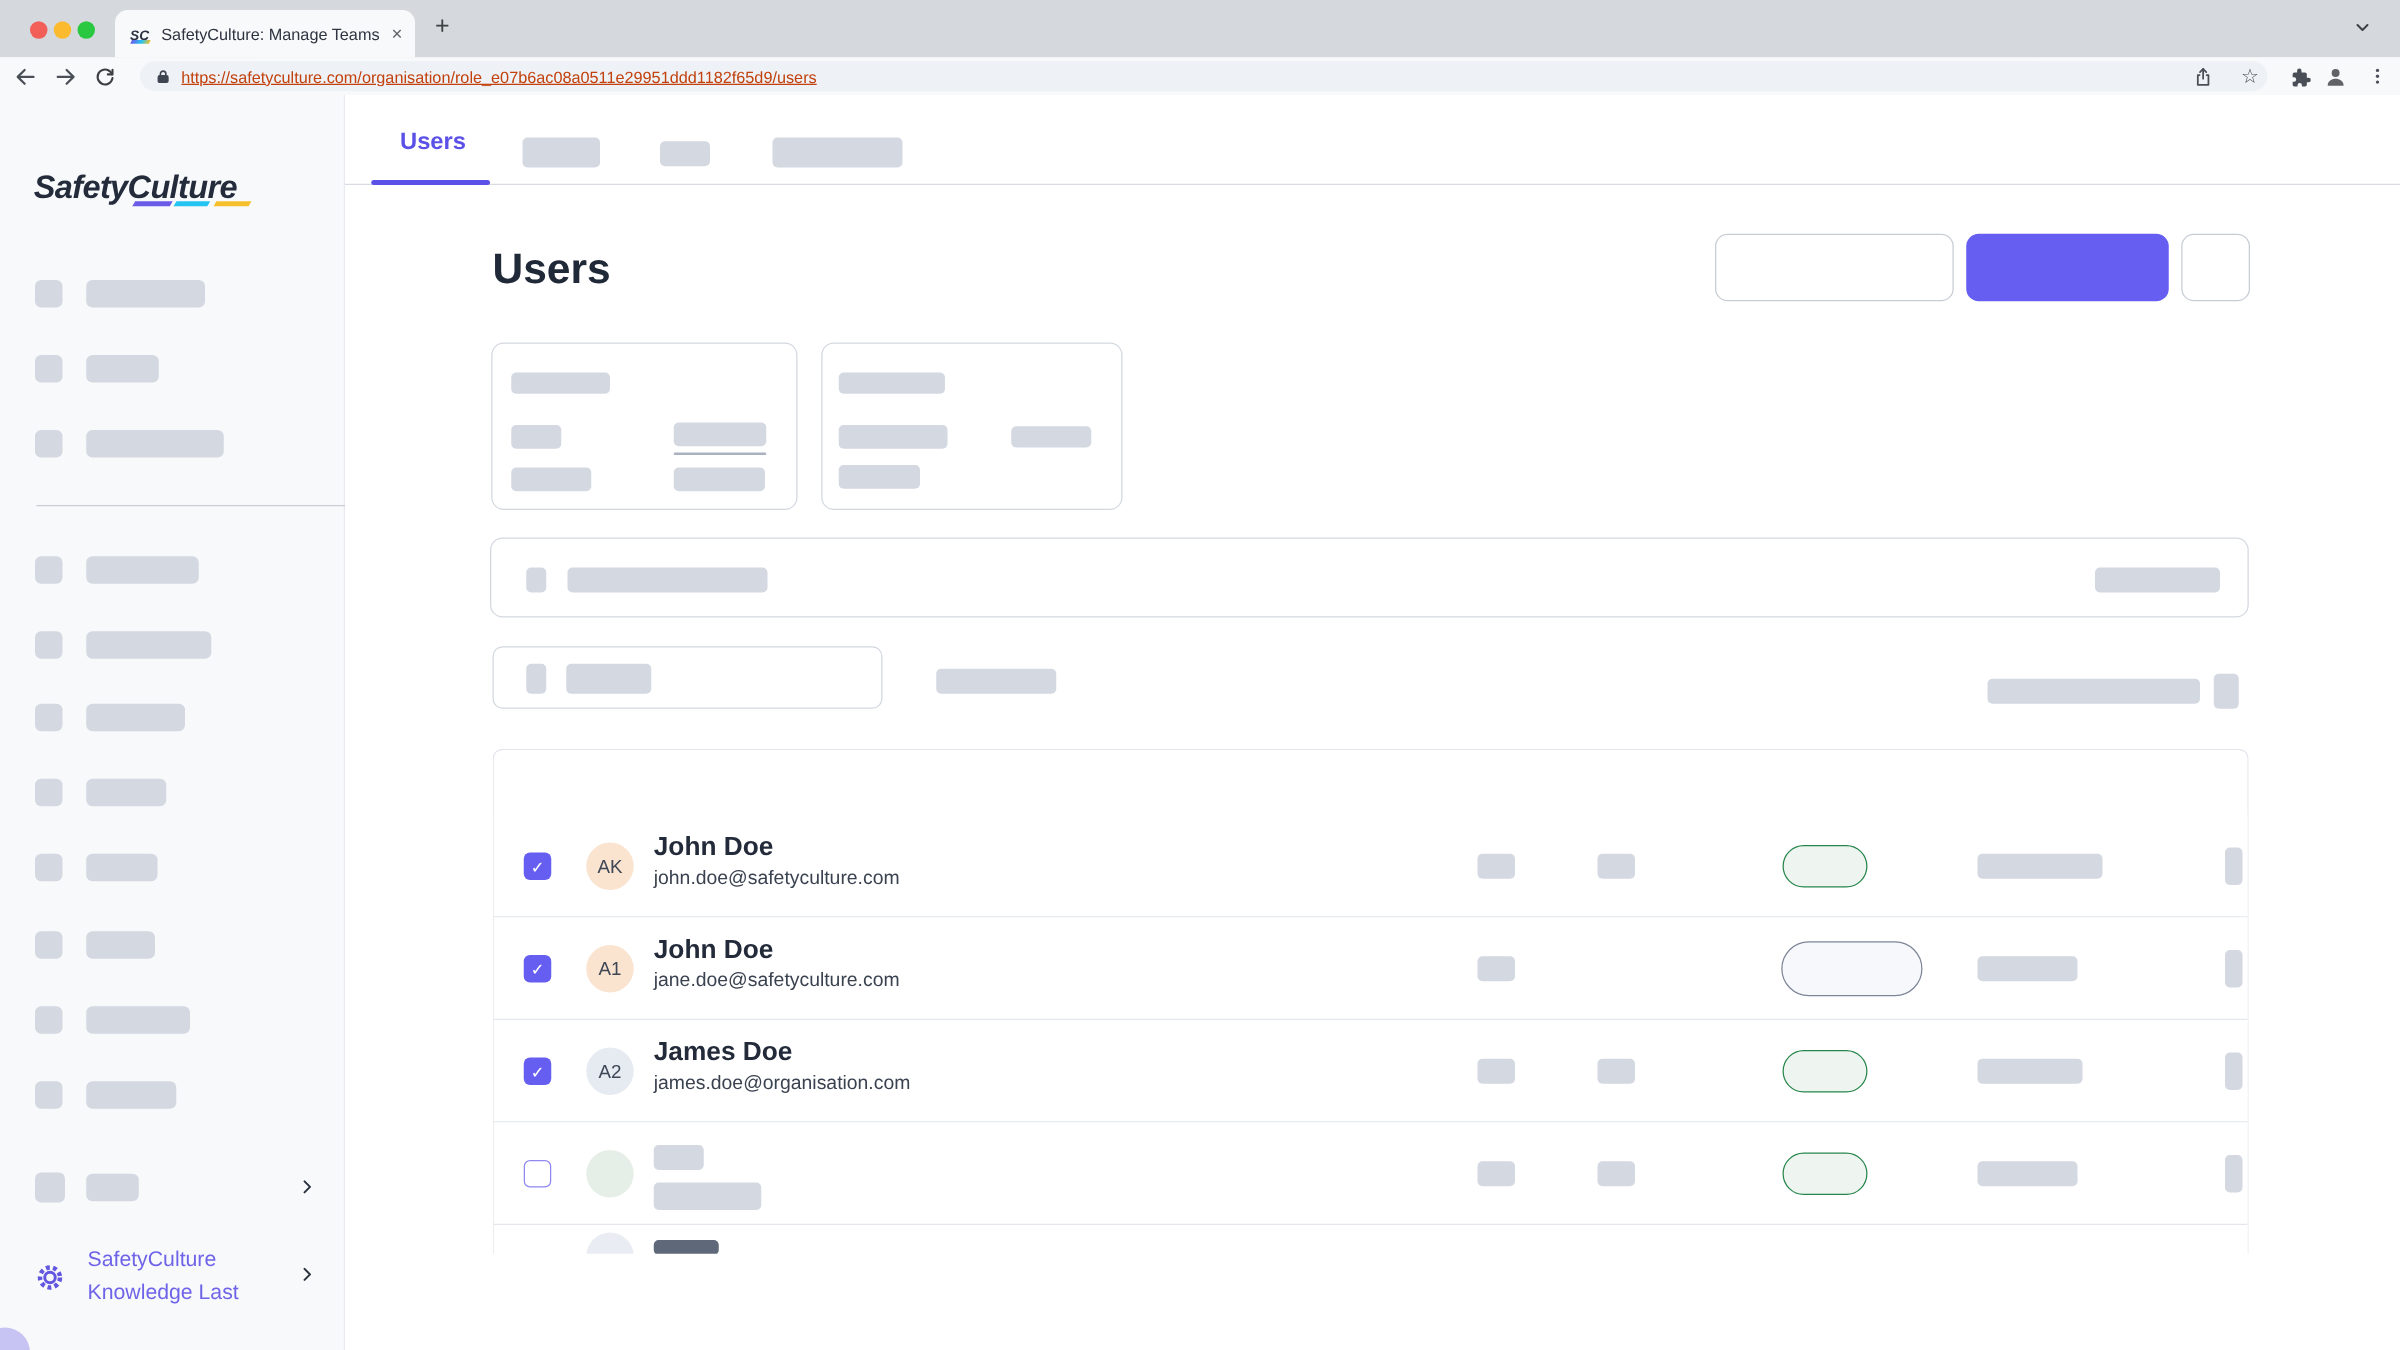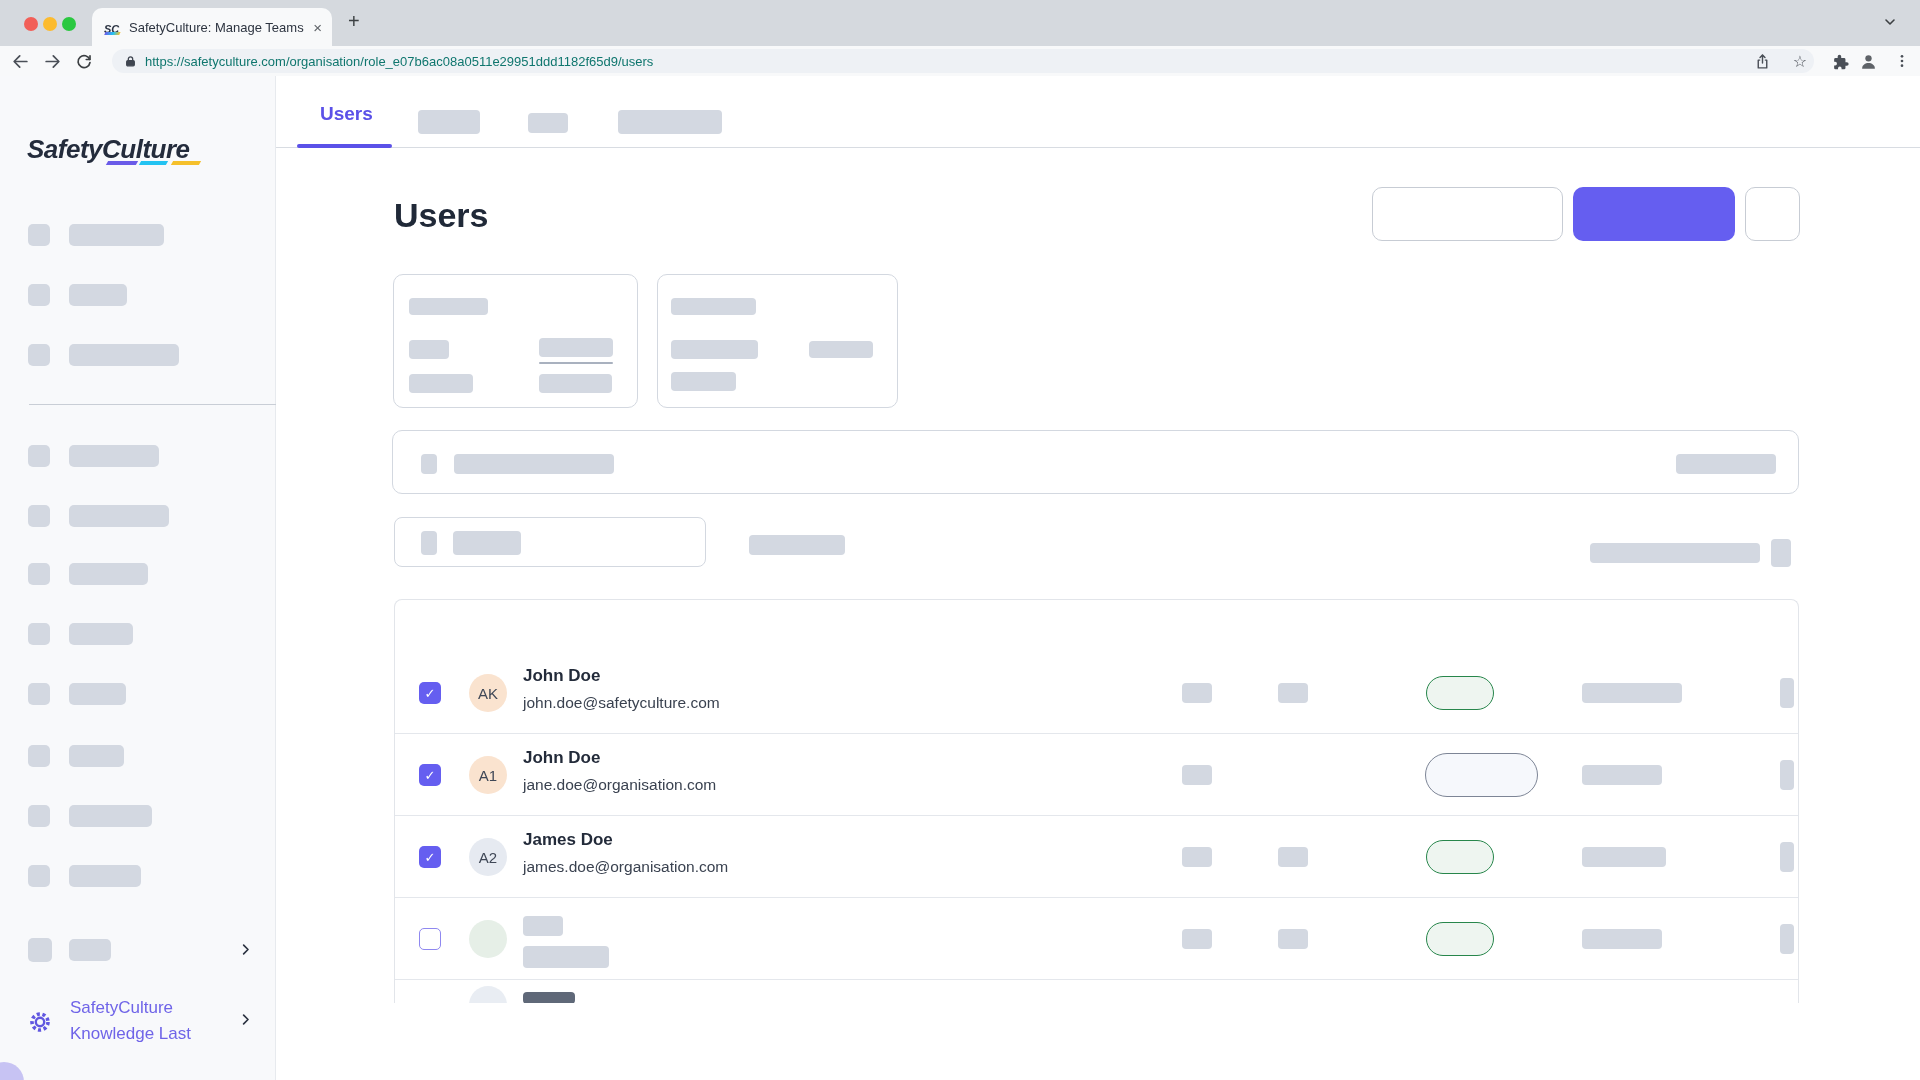--- a/index.html
+++ b/index.html
@@ -17,21 +17,21 @@
   .favicon .fx { font-size:11px; font-weight:700; font-style:italic; color:#2b3342; }
   .favicon .fu { position:absolute; left:1px; bottom:1px; width:15px; height:2.5px;
                  background:linear-gradient(90deg,#6a5be8,#23c3f2 55%,#f5c02b); transform:skewX(-25deg); }
   .tab-close { font-size:15px; color:#5f6368; line-height:1; }
   .newtab-plus { position:absolute; left:348px; top:10px; font-size:20px; color:#3c4043; }
   .strip-chevron { position:absolute; left:1882px; top:14px; }
   .toolbar { position:absolute; left:0; top:46px; width:1920px; height:30px; background:#f8f9fa; }
   .nav-ic { position:absolute; top:3px; width:24px; height:24px; display:flex; align-items:center; justify-content:center; }
   .urlbar { position:absolute; left:112px; top:49px; width:1702px; height:24px; border-radius:12px;
             background:#eef1f5; display:flex; align-items:center; padding:0 10px 0 12px; }
-  .url-text { font-size:13px; color:#0f766e; margin-left:8px; flex:1;
+  .url-text { font-size:13px; color:#c2410c; text-decoration:underline; margin-left:8px; flex:1;
               white-space:nowrap; overflow:hidden; }
   .chrome-ic { position:absolute; top:49px; width:24px; height:24px; display:flex; align-items:center; justify-content:center; }
   .star-glyph { font-size:16px; color:#4a4f57; }
 
   
   .sidebar { position:absolute; left:0; top:76px; width:276px; height:1004px; background:#f8f9fb;
              border-right:1px solid #e7eaee; }
   .logo { position:absolute; left:27px; top:58px; font-size:26px; font-weight:700; font-style:italic;
           color:#242c3c; letter-spacing:-0.5px; white-space:nowrap; }
   .logo-u { position:absolute; height:4px; top:85px; transform:skewX(-30deg); }
@@ -61,21 +61,21 @@
   .table { position:absolute; left:394px; top:599px; width:1405px; height:404px;
            border:1px solid #e2e5ea; border-bottom:none; border-radius:8px 8px 0 0; overflow:hidden; background:#fff; }
   .thead { position:absolute; left:0; top:0; width:1405px; height:52px; background:#e9edf4; }
   .th { position:absolute; top:16px; font-size:16.5px; color:#2a3140; }
   .trow { position:absolute; left:0; width:1405px; height:82px; border-bottom:1px solid #e4e7ec; background:#fff; }
   .cb { position:absolute; width:22px; height:22px; border-radius:5px; display:flex; align-items:center; justify-content:center; }
   .cb.on { background:#655ef0; color:#fff; font-size:13px; }
   .cb.off { background:#fff; border:1.5px solid #8f88f0; }
   .avatar { position:absolute; left:74px; top:22px; width:38px; height:38px; border-radius:50%;
             display:flex; align-items:center; justify-content:center; font-size:15px; color:#3f4756; }
-  .r-name { position:absolute; left:128px; top:14px; font-size:17px; font-weight:600; color:#232b3a; }
+  .r-name { position:absolute; left:128px; top:14px; font-size:21px; font-weight:600; color:#232b3a; }
   .r-email { position:absolute; left:128px; top:42px; font-size:15.5px; color:#3a4250; }
   .pill-green { position:absolute; left:1031px; top:24px; width:68px; height:34px; border-radius:17px;
                 background:#eef5f0; border:1.5px solid #27864b; }
   .pill-gray { position:absolute; left:1030px; top:19px; width:113px; height:44px; border-radius:22px;
                background:#f6f8fc; border:1.5px solid #7d8596; }
 
   
   .selbar { position:absolute; left:276px; top:1003px; width:1644px; height:77px; background:#5d55ea; }
   .sel-text { position:absolute; left:156px; top:26px; font-size:19px; font-weight:600; color:#fff; }
   .wbtn { position:absolute; top:15px; height:42px; background:#fff; border-radius:8px;
@@ -274,21 +274,21 @@
       <div class="bar" style="left:883px; top:31px; width:30px; height:20px;"></div>
       <div class="pill-green"></div>
       <div class="bar" style="left:1187px; top:31px; width:100px; height:20px;"></div>
       <div class="bar" style="left:1385px; top:26px; width:14px; height:30px;"></div>
     </div>
 
     <div class="trow" style="top:134px;">
       <div class="cb on" style="left:24px; top:30px;">✓</div>
       <div class="avatar" style="background:#fae3cf;">A1</div>
       <div class="r-name">John Doe</div>
-      <div class="r-email">jane.doe@organisation.com</div>
+      <div class="r-email">jane.doe@safetyculture.com</div>
       <div class="bar" style="left:787px; top:31px; width:30px; height:20px;"></div>
       <div class="pill-gray"></div>
       <div class="bar" style="left:1187px; top:31px; width:80px; height:20px;"></div>
       <div class="bar" style="left:1385px; top:26px; width:14px; height:30px;"></div>
     </div>
 
     <div class="trow" style="top:216px;">
       <div class="cb on" style="left:24px; top:30px;">✓</div>
       <div class="avatar" style="background:#e6eaf1;">A2</div>
       <div class="r-name">James Doe</div>

